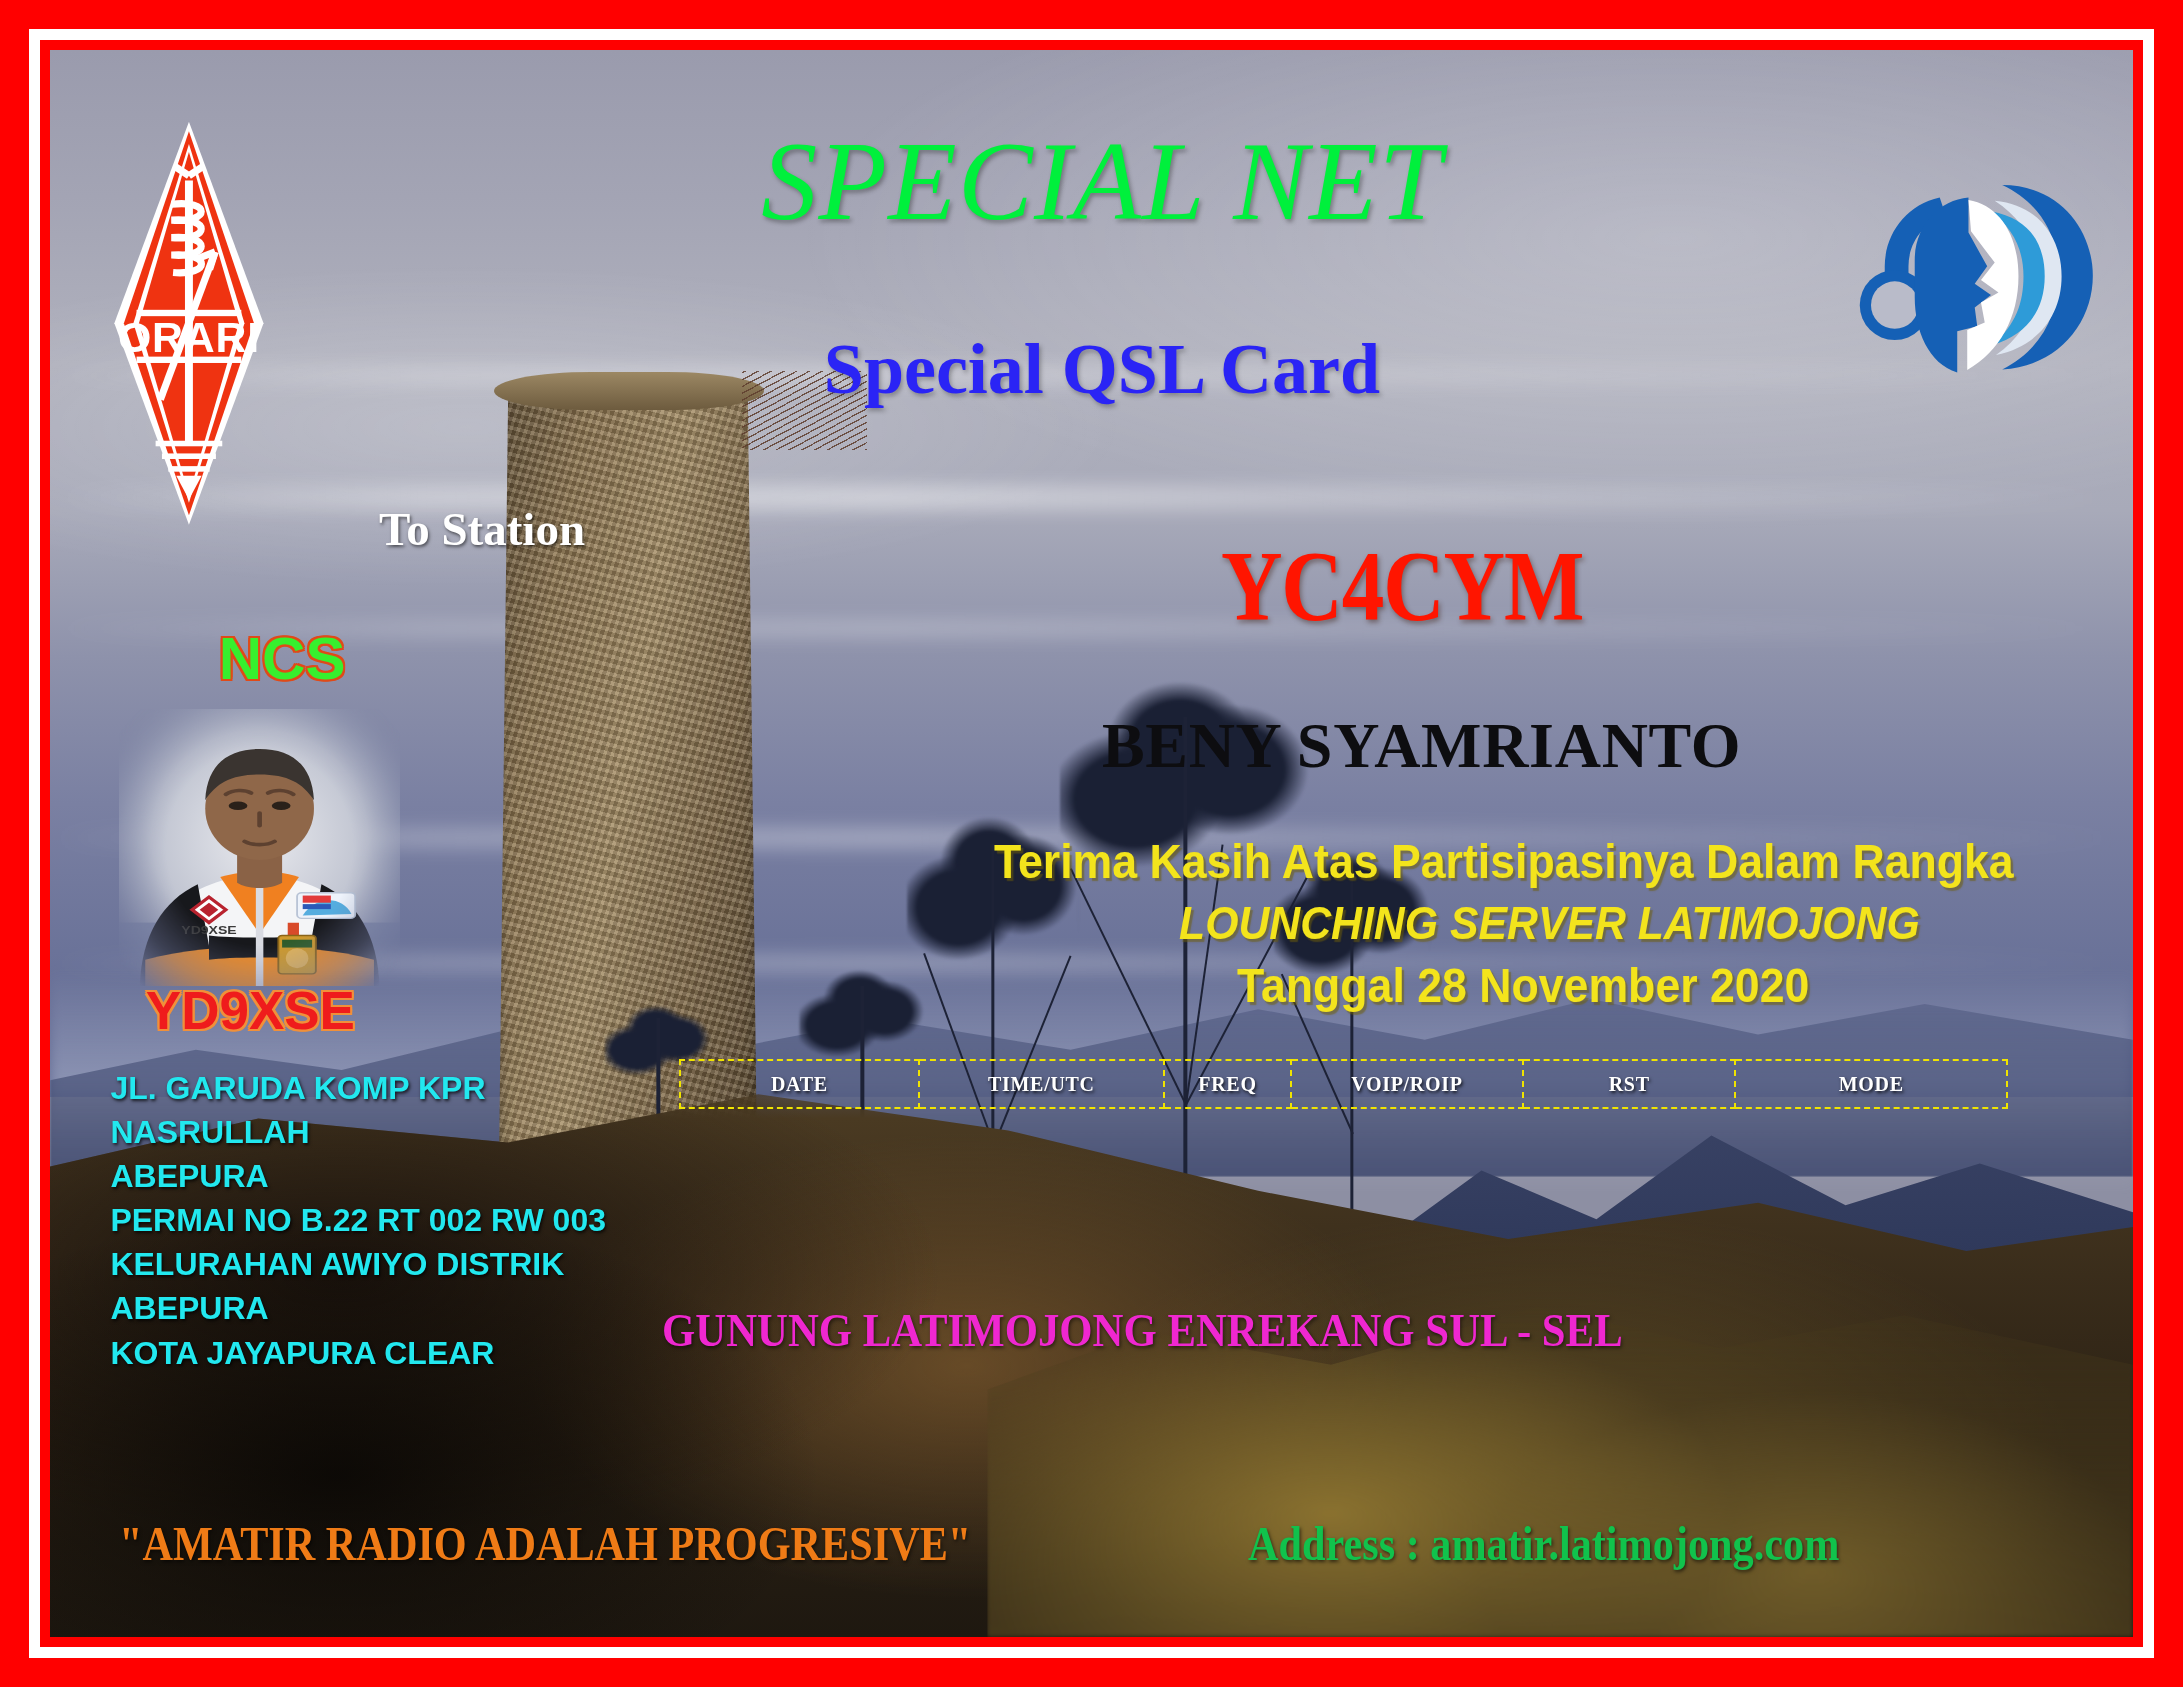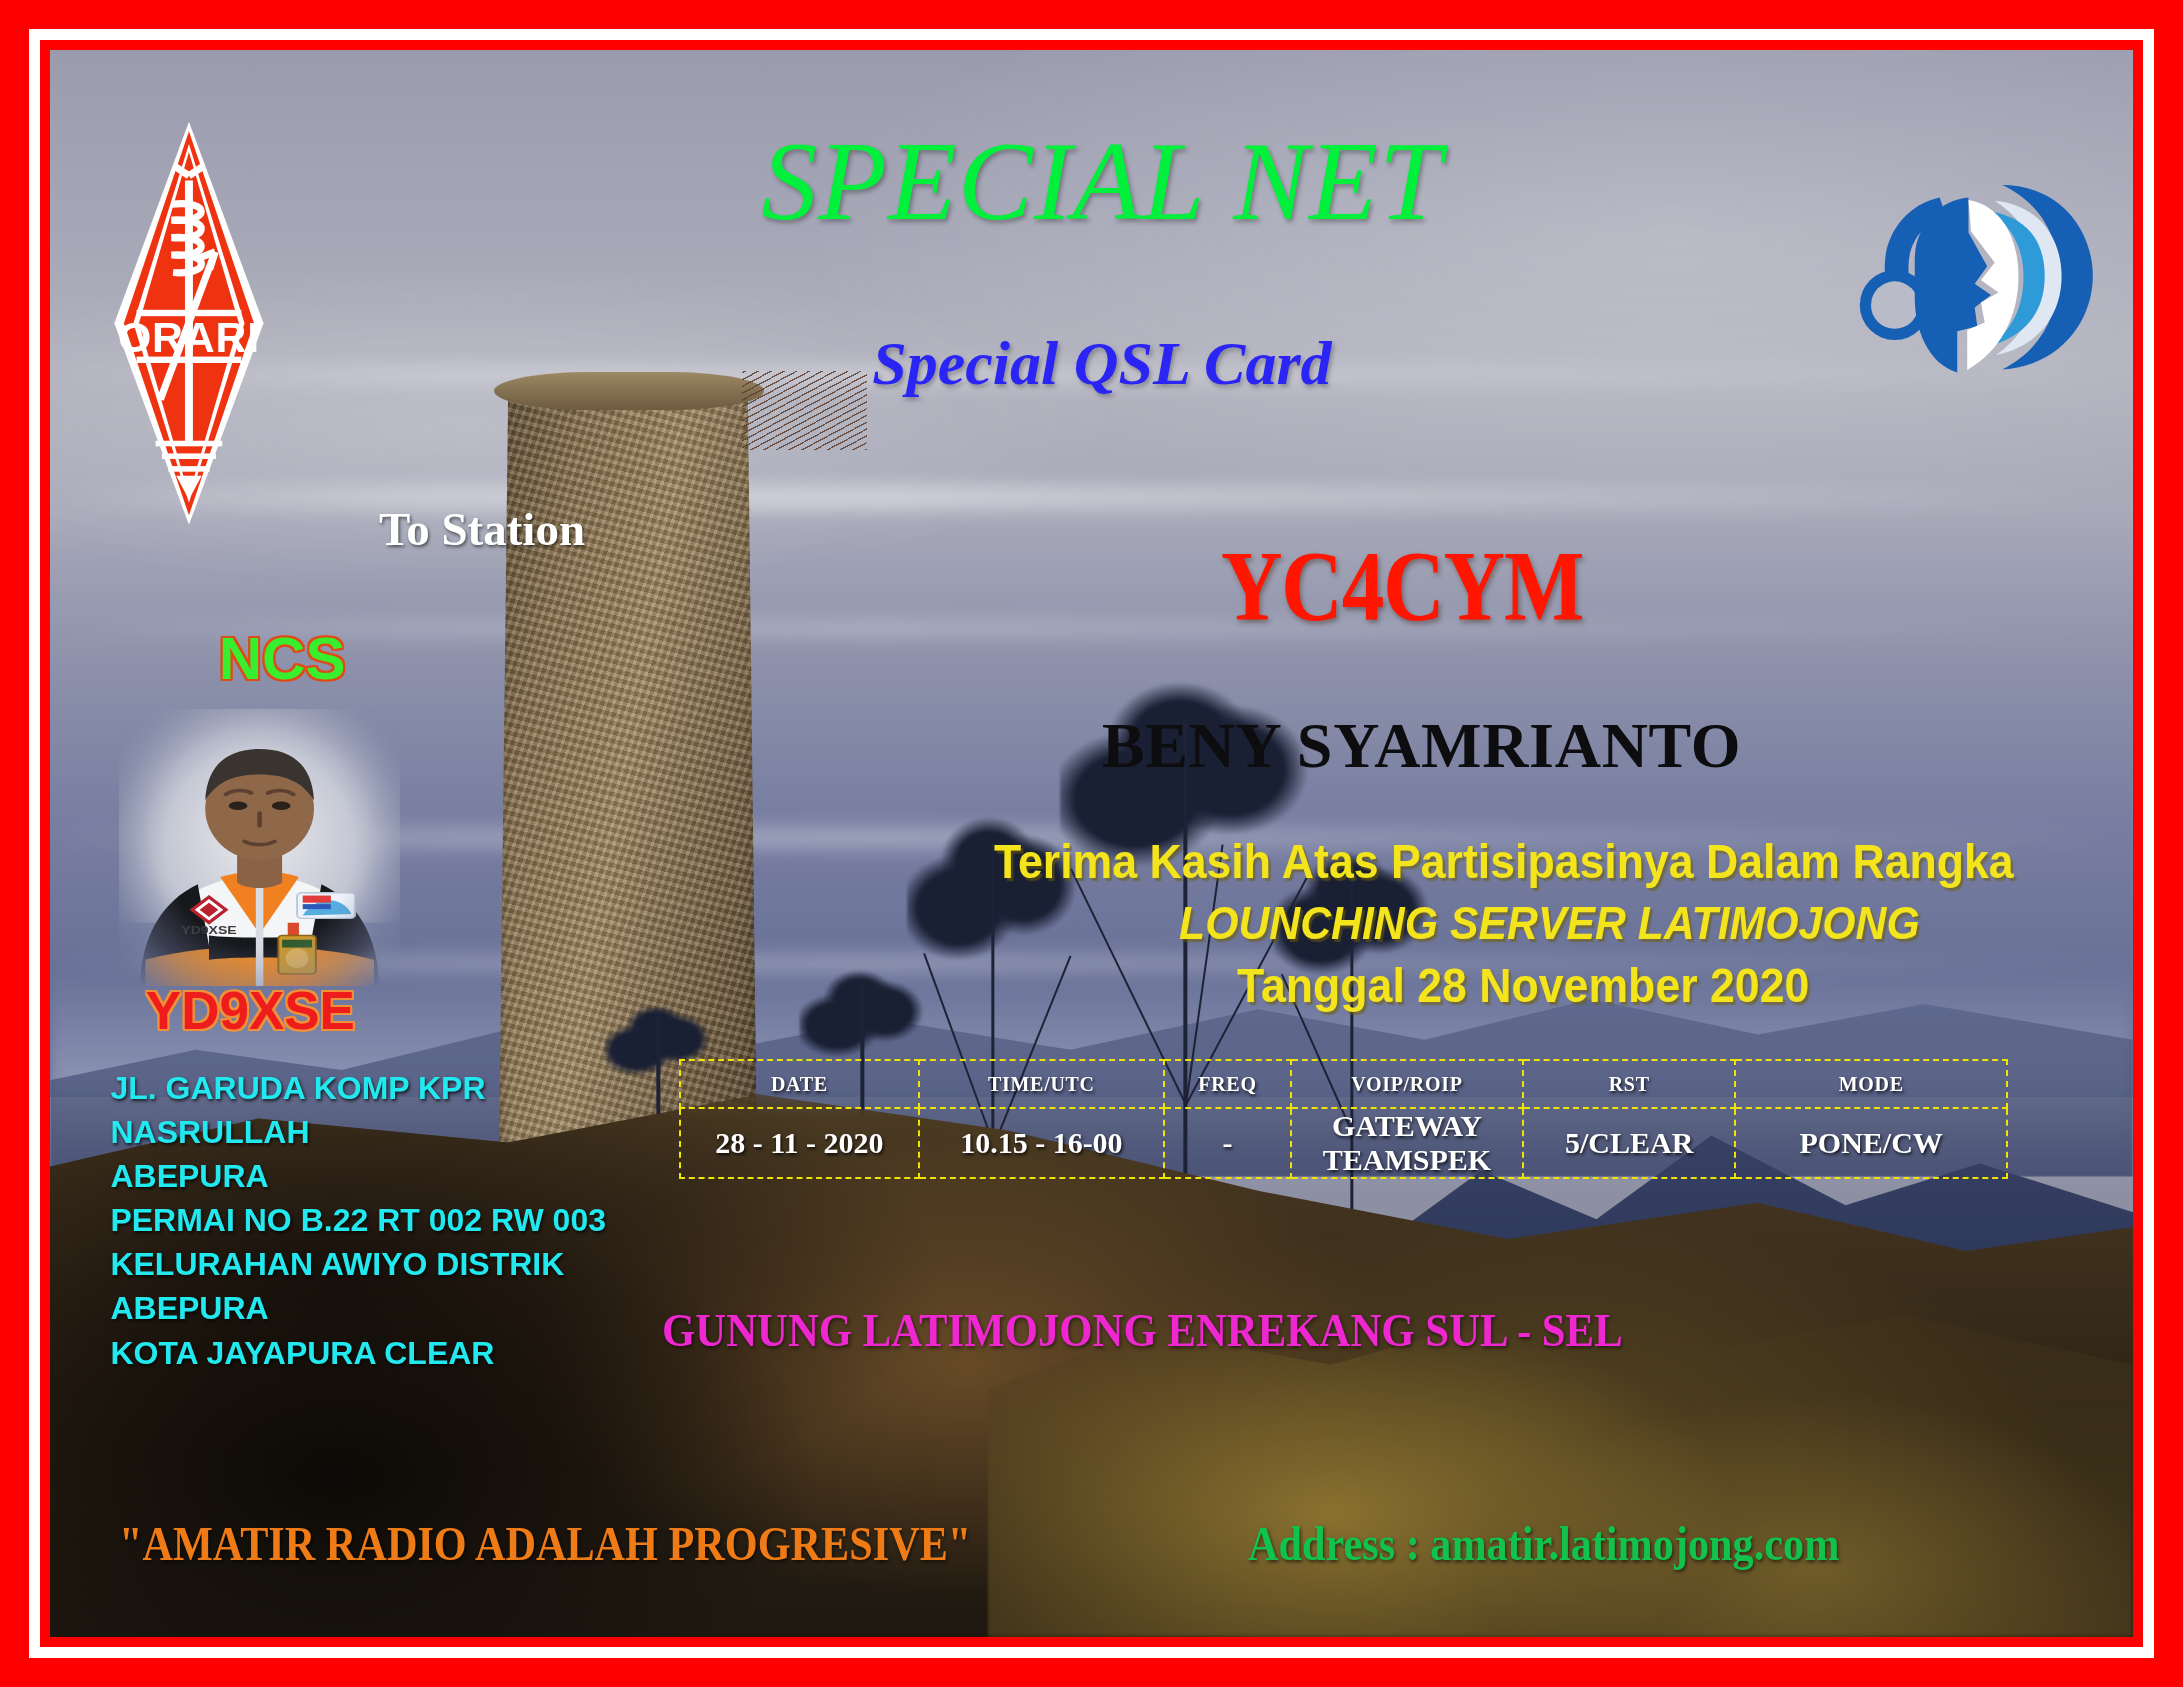--- a/index.html
+++ b/index.html
@@ -152,25 +152,24 @@
     left:50.5%;top:4.2%;transform:translateX(-50%);
     font-size:112px;font-weight:normal;font-style:italic;
     color:#00f03c;
     font-family:"Liberation Serif",serif;
     letter-spacing:1.3px;
     text-shadow:2px 2.6px 4.6px rgba(40,40,40,.40);
     transform-origin:left top;
   }
   #qsl-card{
     left:50.5%;top:17.5%;transform:translateX(-50%);
-    font-size:62px;font-weight:bold;
+    font-size:72px;font-weight:bold;
     color:#2a24f5;
     font-family:"Liberation Serif",serif;
     text-shadow:2px 2.6px 4.6px rgba(40,40,40,.35);
-    font-style:italic;
   }
   #to-station{
     left:15.8%;top:28.5%;
     font-size:47px;font-weight:bold;color:#ffffff;
     font-family:"Liberation Serif",serif;
     text-shadow:1.3px 2px 3.3px rgba(0,0,0,.55);
   }
   #callsign{
     left:56.2%;top:30.2%;
     font-size:99px;font-weight:bold;color:#ff1500;
@@ -447,31 +446,20 @@
     <table id="logtable">
       <tbody>
           <tr class="hdr">
         <td class="c0">DATE</td>
         <td class="c1">TIME/UTC</td>
         <td class="c2">FREQ</td>
         <td class="c3">VOIP/ROIP</td>
         <td class="c4">RST</td>
         <td class="c5">MODE</td>
       </tr>
-      <tr class="val">
-        <td>28 - 11 - 2020</td>
-        <td>10.15 - 16-00</td>
-        <td>-</td>
-        <td>
-          <div>GATEWAY</div>
-          <div>TEAMSPEK</div>
-        </td>
-        <td>5/CLEAR</td>
-        <td>PONE/CW</td>
-      </tr>
     </tbody>
       </table>
 
     <div class="abs" id="gunung">GUNUNG LATIMOJONG ENREKANG SUL - SEL</div>
     <div class="abs" id="slogan">"AMATIR  RADIO ADALAH PROGRESIVE"</div>
     <div class="abs" id="weburl">Address  : amatir.latimojong.com</div>
 
   </div>
 </div>
 

